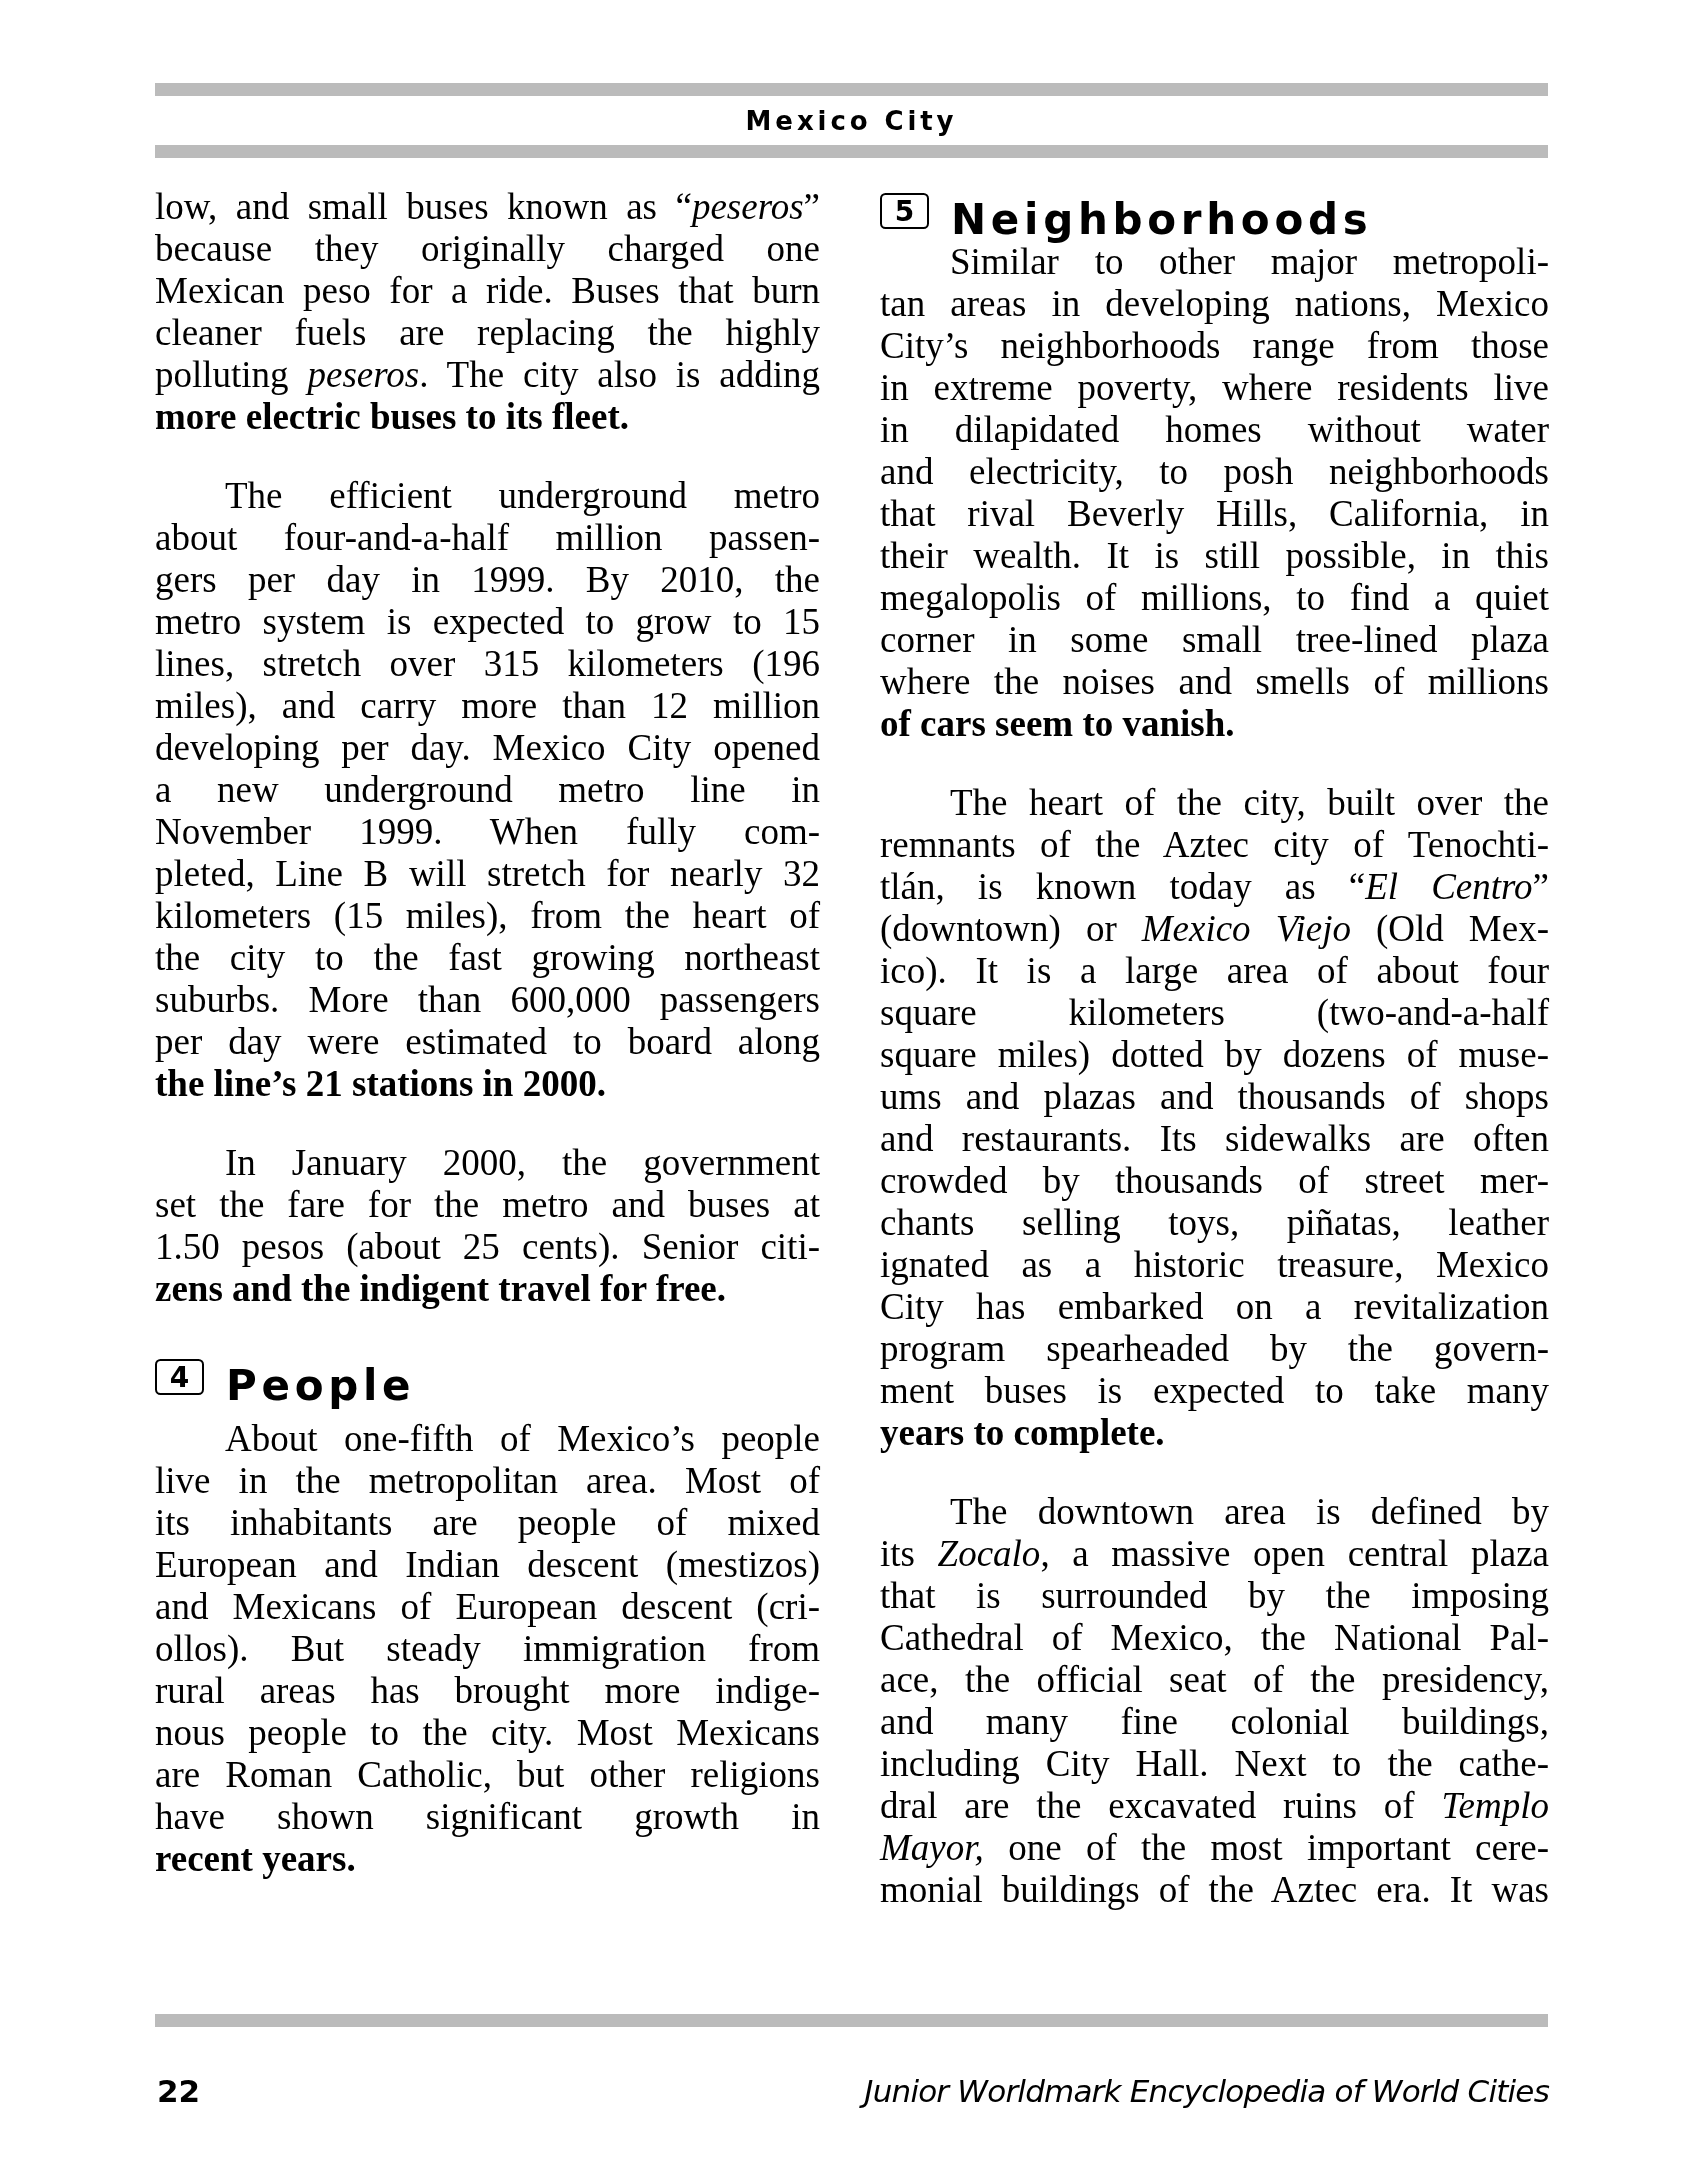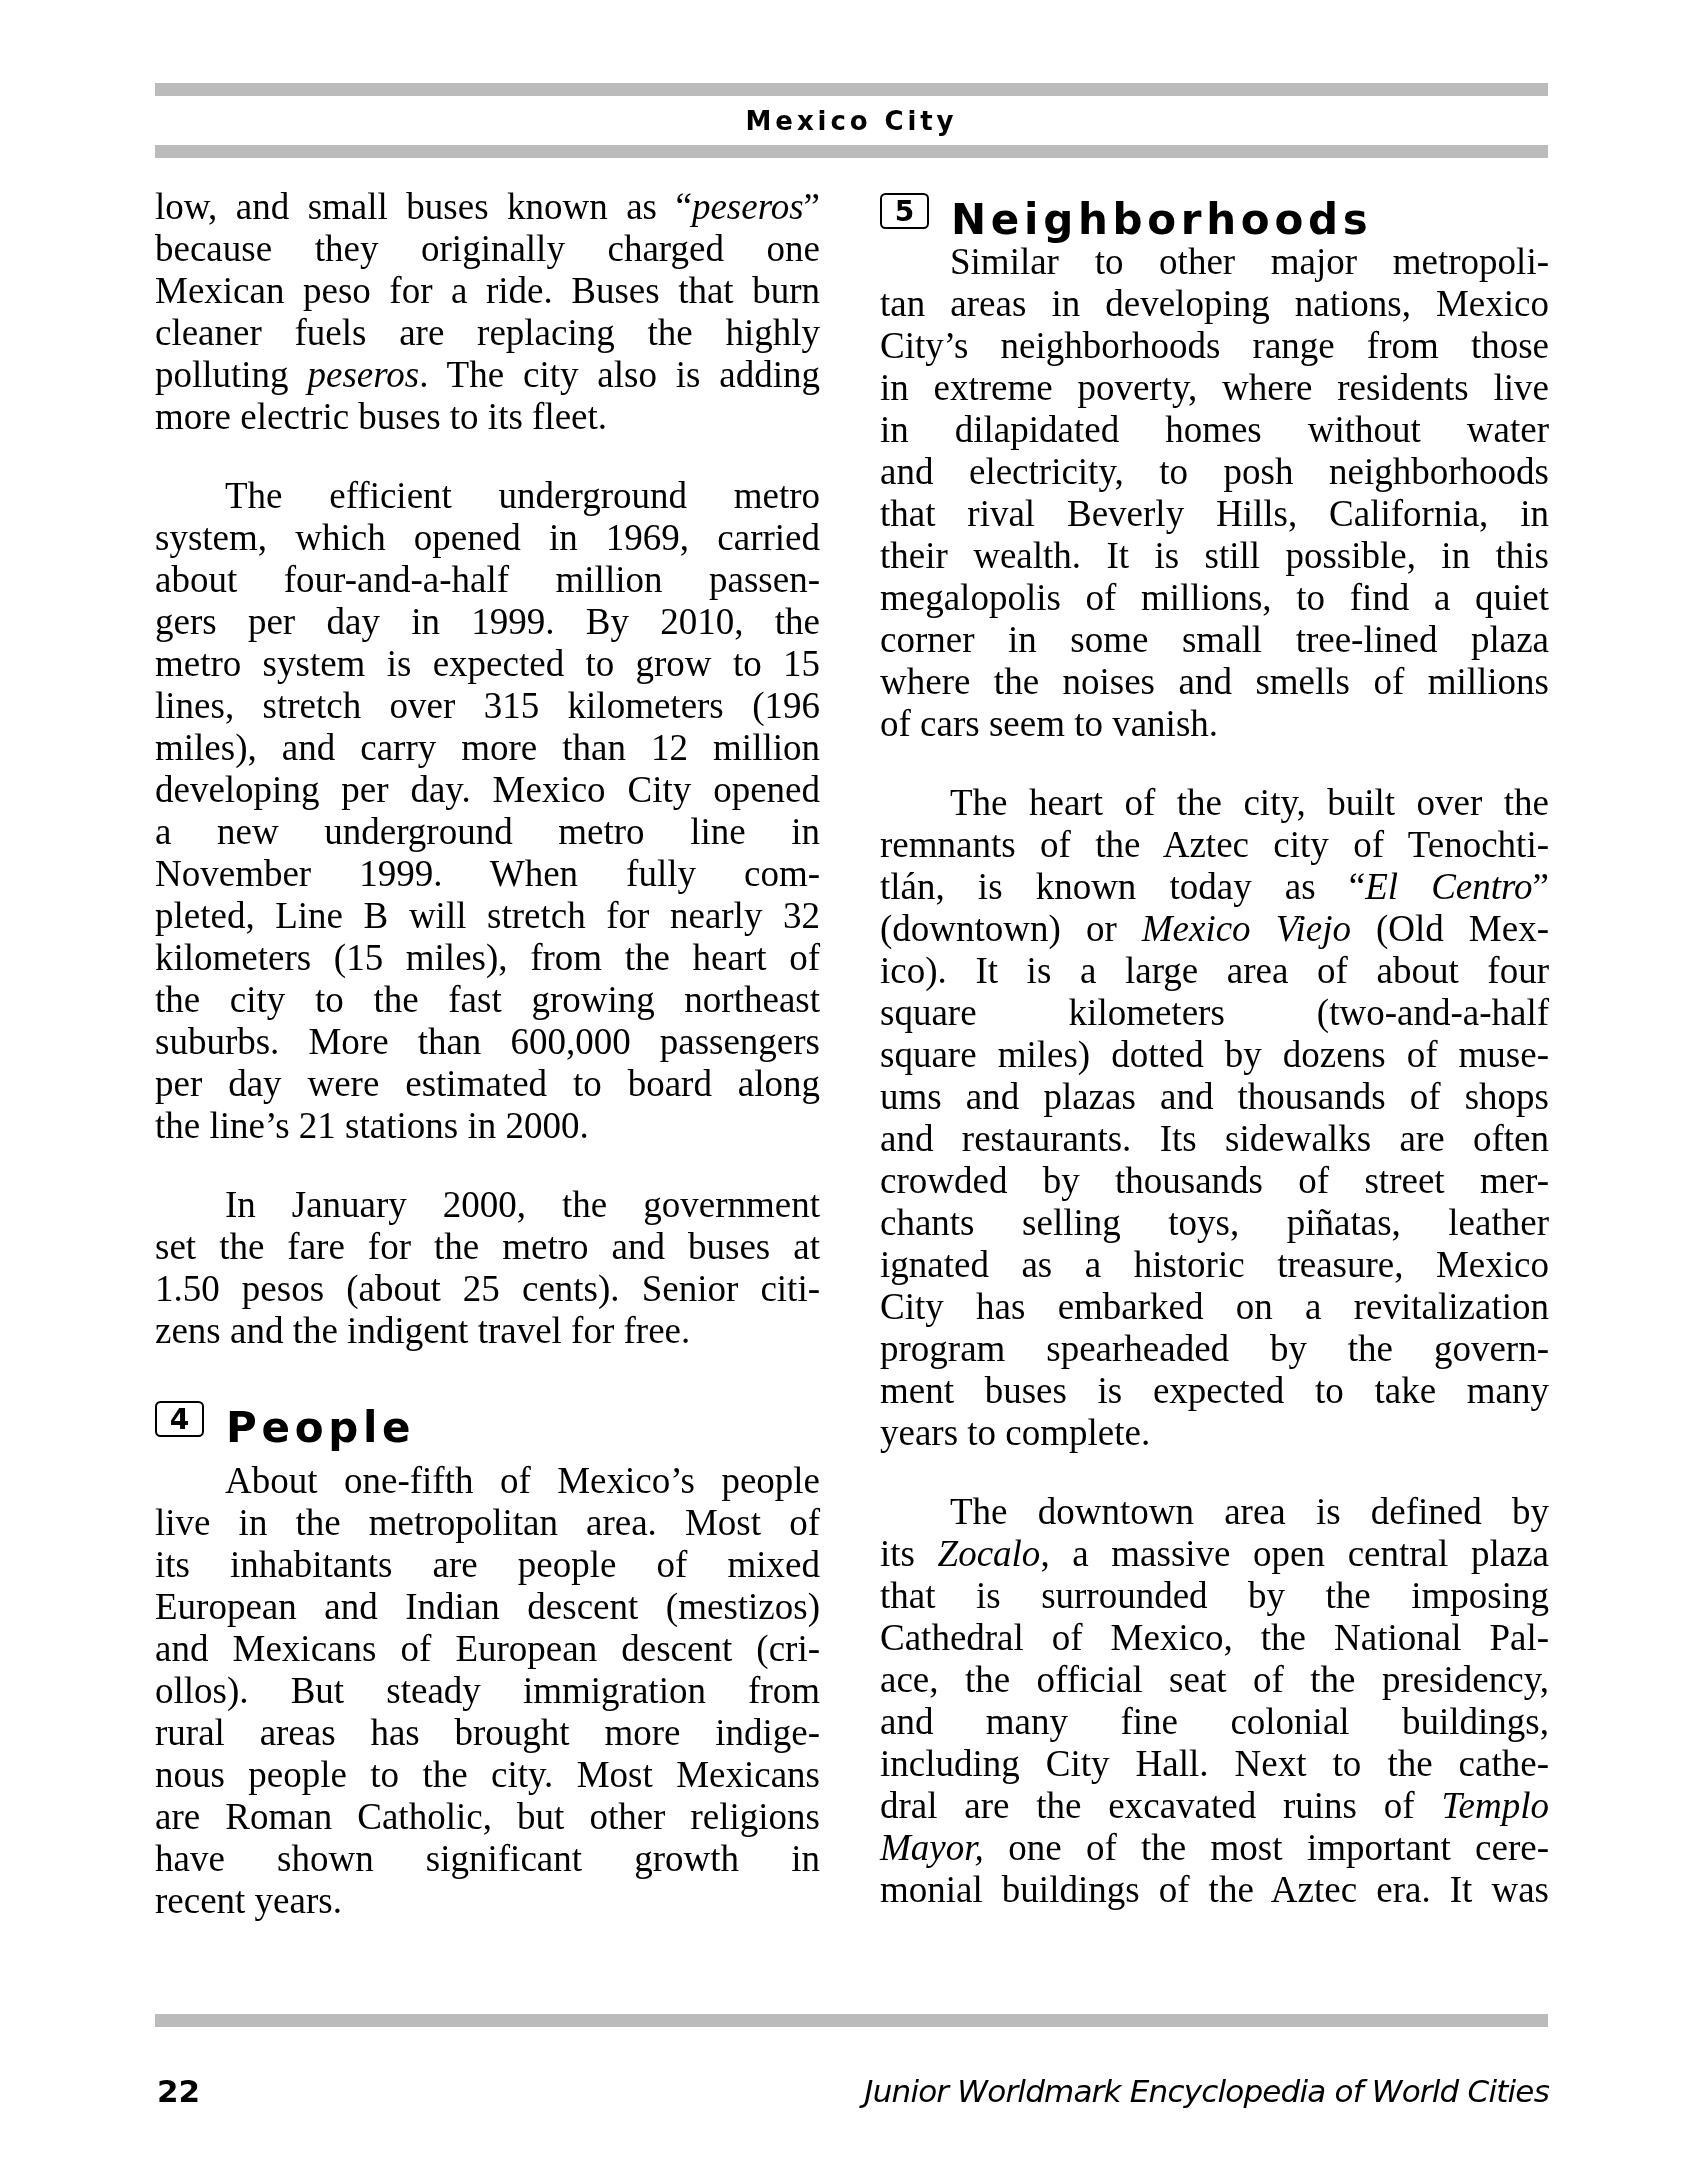--- a/index.html
+++ b/index.html
@@ -4,21 +4,21 @@
 <style>
   html, body { margin:0; padding:0; background:#ffffff; }
   body { width:1703px; height:2172px; position:relative; overflow:hidden; color:#000; }
   .rule { position:absolute; left:155px; width:1393px; height:13.3px; background:#bbbbbb; }
   .running-head { position:absolute; top:99px; left:155px; width:1393px; text-align:center;
     font-family:"DejaVu Sans", sans-serif; font-weight:bold; font-size:26px; letter-spacing:3.9px; line-height:44px; }
   .col { position:absolute; font-family:"Liberation Serif", "DejaVu Serif", serif; font-size:37px; }
   .col.left { left:155px; width:665px; }
   .col.right { left:880px; width:669px; }
   .ln { display:block; height:42px; line-height:42px; white-space:nowrap; text-align:justify; text-align-last:justify; }
-  .ln.last { text-align:center; text-align-last:left; }
+  .ln.last { text-align:center; text-align-last:left;font-weight:bold; }
   .ln.indent { padding-left:70px; }
   .gap { display:block; height:37px; }
   .sec-head { display:flex; align-items:center; height:56px; margin:0 0 12.5px 0; }
   .sec-num { display:inline-flex; align-items:center; justify-content:center; width:49px; height:36px;
     border:2.3px solid #000; border-radius:5.5px; box-sizing:border-box;
     font-family:"DejaVu Sans", sans-serif; font-weight:bold; font-size:28px; margin-right:22px; }
   .sec-title { font-family:"DejaVu Sans", sans-serif; font-weight:bold; font-size:42px; letter-spacing:4.7px;margin-top:16px; }
   em { font-style:italic; }
   .footer-page { position:absolute; left:157px; top:2073px; font-family:"DejaVu Sans", sans-serif; font-weight:bold; font-size:31px; }
   .footer-book { position:absolute; right:154px; top:2073px; font-family:"DejaVu Sans", sans-serif; font-style:italic; font-size:31px; letter-spacing:-0.8px; }
@@ -35,21 +35,20 @@
     <span class="ln">low, and small buses known as “<em>peseros</em>”</span>
     <span class="ln">because they originally charged one</span>
     <span class="ln">Mexican peso for a ride. Buses that burn</span>
     <span class="ln">cleaner fuels are replacing the highly</span>
     <span class="ln">polluting <em>peseros</em>. The city also is adding</span>
     <span class="ln last">more electric buses to its fleet.</span>
   </div>
   <span class="gap"></span>
   <div>
     <span class="ln indent">The efficient underground metro</span>
-    <span class="ln">system, which opened in 1969, carried</span>
     <span class="ln">about four-and-a-half million passen-</span>
     <span class="ln">gers per day in 1999. By 2010, the</span>
     <span class="ln">metro system is expected to grow to 15</span>
     <span class="ln">lines, stretch over 315 kilometers (196</span>
     <span class="ln">miles), and carry more than 12 million</span>
     <span class="ln">developing per day. Mexico City opened</span>
     <span class="ln">a new underground metro line in</span>
     <span class="ln">November 1999. When fully com-</span>
     <span class="ln">pleted, Line B will stretch for nearly 32</span>
     <span class="ln">kilometers (15 miles), from the heart of</span>

